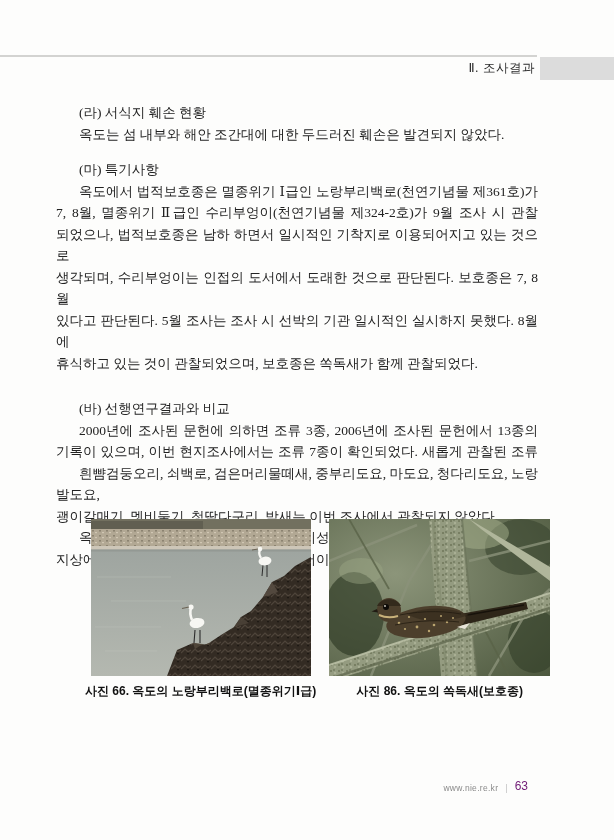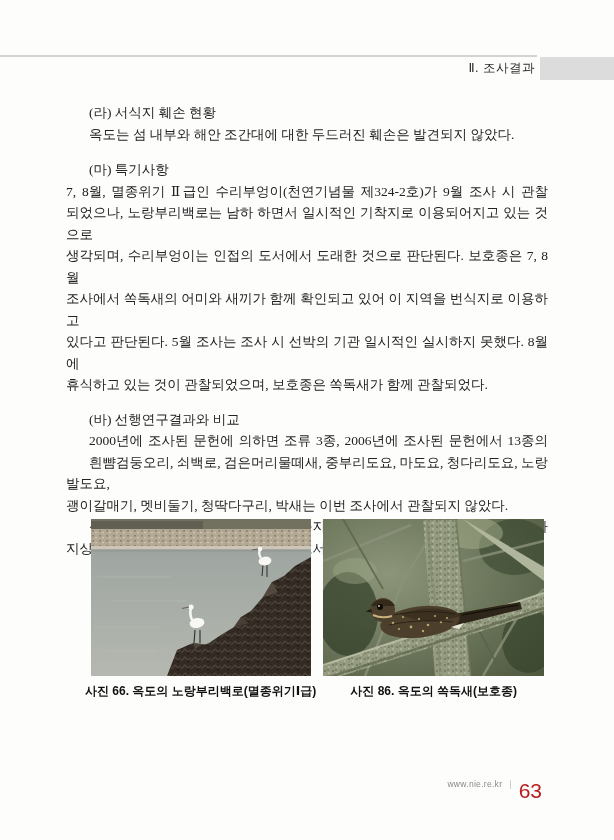--- a/index.html
+++ b/index.html
@@ -14,69 +14,70 @@
   
   .hdr-rule{position:absolute;top:55px;left:0;width:537px;height:2px;background:#d3d3d1;}
   .hdr-label{
     position:absolute;top:60px;right:79px;
     font-family:"Liberation Sans","DejaVu Sans",sans-serif;
     font-size:12.5px;color:#2b2b2b;letter-spacing:.5px;
   }
   .hdr-block{position:absolute;top:57px;left:540px;width:74px;height:23px;background:#dcdcdc;}
   
   .body-text{
-    position:absolute;top:102px;left:66px;width:482px;
+    position:absolute;top:102px;left:56px;width:482px;
     font-size:13.5px;line-height:21.5px;color:#222;
   }
   .ln{width:100%;}
   .ind{text-indent:23px;}
   .just{text-align:justify;text-align-last:justify;}
   .gap{margin-top:14px;}
-  .gap-lg{margin-top:13px;}
-  
-  .figures{position:absolute;top:519px;left:85px;display:flex;gap:7px;}
+  .gap-lg{margin-top:24px;}
+  
+  .figures{position:absolute;top:519px;left:85px;display:flex;gap:13px;}
   .figure{display:flex;flex-direction:column;align-items:center;}
   .photo{display:block;overflow:hidden;}
   .photo svg{display:block;}
   .caption{
     margin-top:7px;
     font-family:"Liberation Sans","DejaVu Sans",sans-serif;
     font-weight:bold;font-size:12px;color:#111;white-space:nowrap;
   }
   
   .footer{
-    position:absolute;top:779px;right:72px;
-    display:flex;align-items:flex-start;
+    position:absolute;top:779px;right:86px;
+    display:flex;align-items:flex-end;
     font-family:"Liberation Sans","DejaVu Sans",sans-serif;
   }
   .site{font-size:8.5px;color:#8a8a8a;letter-spacing:.3px;}
   .sep{font-size:9px;color:#c2c2c2;margin:0 7px;}
-  .pnum{font-size:21px;color:#b91c1c;}
+  .pnum{font-size:12px;color:#701a75;}
 </style>
 </head>
 <body>
 
 <div class="page">
 
   <div class="hdr-rule"></div>
   <div class="hdr-label">Ⅱ. 조사결과</div>
   <div class="hdr-block"></div>
 
   <div class="body-text">
     <div class="ln ind">(라) 서식지 훼손 현황</div>
     <div class="ln ind">옥도는 섬 내부와 해안 조간대에 대한 두드러진 훼손은 발견되지 않았다.</div>
     <div class="ln ind gap">(마) 특기사항</div>
+    <div class="ln ind just">옥도에서 법적보호종은 멸종위기 Ⅰ급인 노랑부리백로(천연기념물 제361호)가</div>
     <div class="ln just">7, 8월, 멸종위기 Ⅱ급인 수리부엉이(천연기념물 제324-2호)가 9월 조사 시 관찰</div>
-    <div class="ln just">되었으나, 노랑부리백로는 남하 하면서 일시적인 기착지로 이용되어지고 있는 것으로</div>
+    <div class="ln just">되었으나, 법적보호종은 남하 하면서 일시적인 기착지로 이용되어지고 있는 것으로</div>
     <div class="ln just">생각되며, 수리부엉이는 인접의 도서에서 도래한 것으로 판단된다. 보호종은 7, 8월</div>
-    <div class="ln just">조사에서 쏙독새의 어미와 새끼가 함께 확인되고 있어 이 지역을 번식지로 이용하고</div>
     <div class="ln just">있다고 판단된다. 5월 조사는 조사 시 선박의 기관 일시적인 실시하지 못했다. 8월에</div>
     <div class="ln">휴식하고 있는 것이 관찰되었으며, 보호종은 쏙독새가 함께 관찰되었다.</div>
     <div class="ln ind gap-lg">(바) 선행연구결과와 비교</div>
     <div class="ln ind just">2000년에 조사된 문헌에 의하면 조류 3종, 2006년에 조사된 문헌에서 13종의</div>
+    <div class="ln just">기록이 있으며, 이번 현지조사에서는 조류 7종이 확인되었다. 새롭게 관찰된 조류</div>
     <div class="ln ind just">흰뺨검둥오리, 쇠백로, 검은머리물떼새, 중부리도요, 마도요, 청다리도요, 노랑발도요,</div>
     <div class="ln">괭이갈매기, 멧비둘기, 청딱다구리, 박새는 이번 조사에서 관찰되지 않았다.</div>
     <div class="ln ind just">옥도는 내륙 해안에 인접해 있지만, 육지성(포유류)의 포식자가 서식하지 않아</div>
     <div class="ln">지상에 둥지를 트는 쏙독새가 번식하는 도서이다.</div>
   </div>
 
   <div class="figures">
 
     <div class="figure">
       <div class="photo" style="width:220px;height:157px;">

